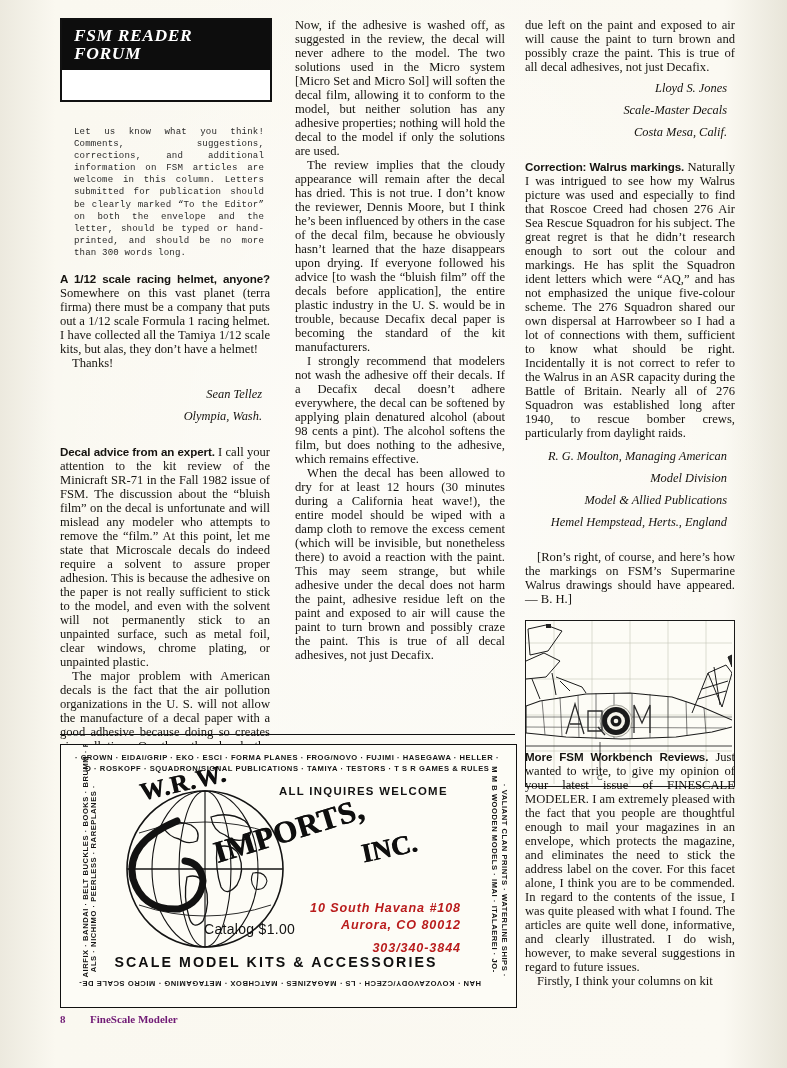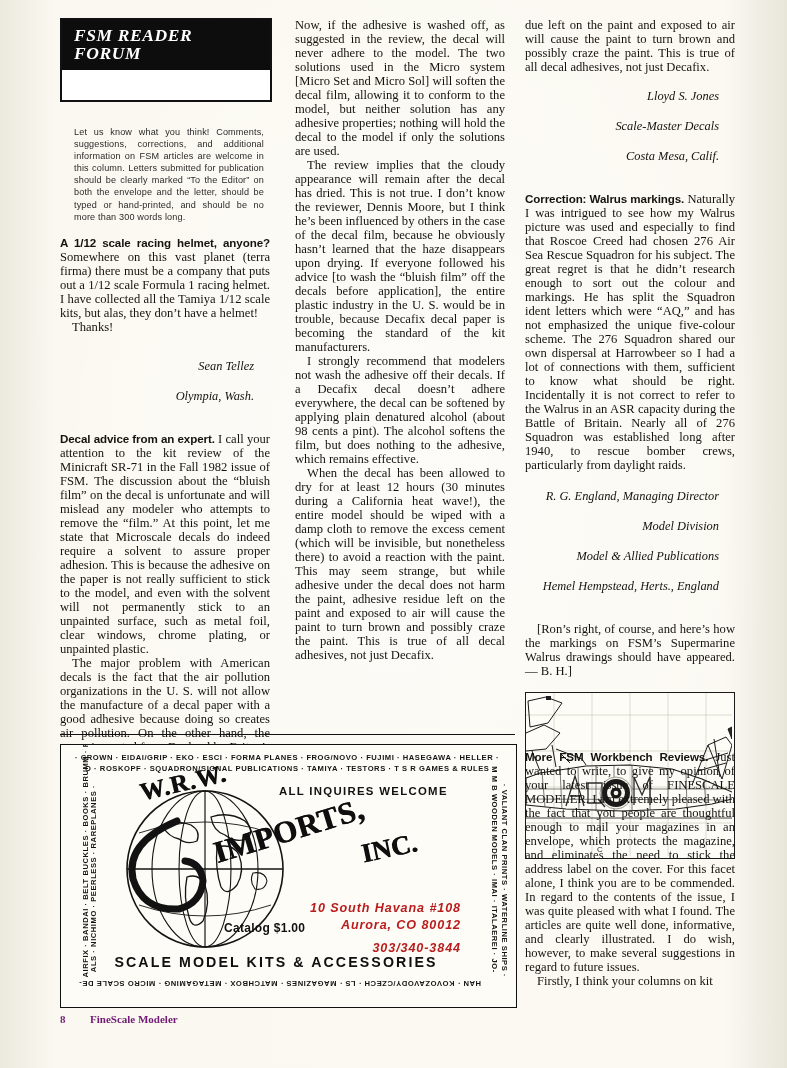--- a/index.html
+++ b/index.html
@@ -63,21 +63,21 @@
     padding: 7px 12px 8px 12px;
     line-height: 1;
   }
   .masthead-blank {
     height: 30px;
     background: #ffffff;
   }
 
   
   .blurb {
-    font-family: Liberation Sans, sans-serif;
+    font-family: Liberation Mono, monospace;
     font-size: 9.1px;
     line-height: 12.1px;
     color: #2a2a2a;
     text-align: justify;
     padding: 0 6px 0 14px;
     margin-top: 24px;
     letter-spacing: 0.15px;
   }
 
   
@@ -97,21 +97,21 @@
     font-weight: bold;
     font-size: 11.6px;
     letter-spacing: -0.1px;
   }
   .body-col .gap { height: 13px; }
   .body-col .sig {
     font-style: italic;
     font-size: 12.4px;
     line-height: 13.8px;
     text-align: right;
-    margin: 16px;
+    margin: 8px;
     color: #15130f;
   }
 
   
   .drawing {
     position: relative;
     width: 208px;
     height: 165px;
     margin-top: 14px;
     border: 1.3px solid #1a1a1a;
@@ -225,25 +225,24 @@
     color: #b91c1c;
     text-align: right;
   }
   .addr1 { left: 200px; top: 156px; width: 200px; }
   .addr2 { left: 200px; top: 173px; width: 200px; }
   .addr3 { left: 200px; top: 196px; width: 200px; }
   .catalog {
     position: absolute;
     left: 143px; top: 176px;
     font-family: "Liberation Sans", sans-serif;
-    font-weight: bold;
-    font-size: 12px;
+    font-weight: normal;
+    font-size: 14px;
     color: #101010;
     letter-spacing: 0.3px;
-    padding-left: 20px;
   }
   .tagline1 {
     position: absolute;
     left: 20px; top: 209px;
     width: 390px;
     text-align: center;
     font-family: "Liberation Sans", sans-serif;
     font-weight: bold;
     font-size: 14.2px;
     letter-spacing: 2.1px;
@@ -332,21 +331,21 @@
     <div class="col col3 body-col">
       <p class="first">due left on the paint and exposed to air will cause the paint to turn brown and possibly craze the paint. This is true of all decal adhesives, not just Decafix.</p>
       <p class="sig">Lloyd S. Jones</p>
       <p class="sig">Scale-Master Decals</p>
       <p class="sig">Costa Mesa, Calif.</p>
 
       <div class="gap"></div>
 
       <p class="first"><span class="lead">Correction: Walrus markings.</span> <span>Naturally I was intrigued to see how my Walrus picture was used and especially to find that Roscoe Creed had chosen 276 Air Sea Rescue Squadron for his subject. The great regret is that he didn’t research enough to sort out the colour and markings. He has split the Squadron ident letters which were “AQ,” and has not emphasized the unique five-colour scheme. The 276 Squadron shared our own dispersal at Harrowbeer so I had a lot of connections with them, sufficient to know what should be right. Incidentally it is not correct to refer to the Walrus in an ASR capacity during the Battle of Britain. Nearly all of 276 Squadron was established long after 1940, to rescue bomber crews, particularly from daylight raids.</span></p>
       <div style="height:2px"></div>
-      <p class="sig">R. G. England, Managing Director</p>
+      <p class="sig">R. G. Moulton, Managing American</p>
       <p class="sig">Model Division</p>
       <p class="sig">Model &amp; Allied Publications</p>
       <p class="sig">Hemel Hempstead, Herts., England</p>
 
       <div style="height:12px"></div>
       <p class="indent">[Ron’s right, of course, and here’s how the markings on FSM’s Supermarine Walrus drawings should have appeared. — B. H.]</p>
 
       <div class="drawing">
         <svg width="206" height="163" viewBox="0 0 206 163">
           <rect x="0" y="0" width="206" height="163" fill="#fdfcf6"></rect>

